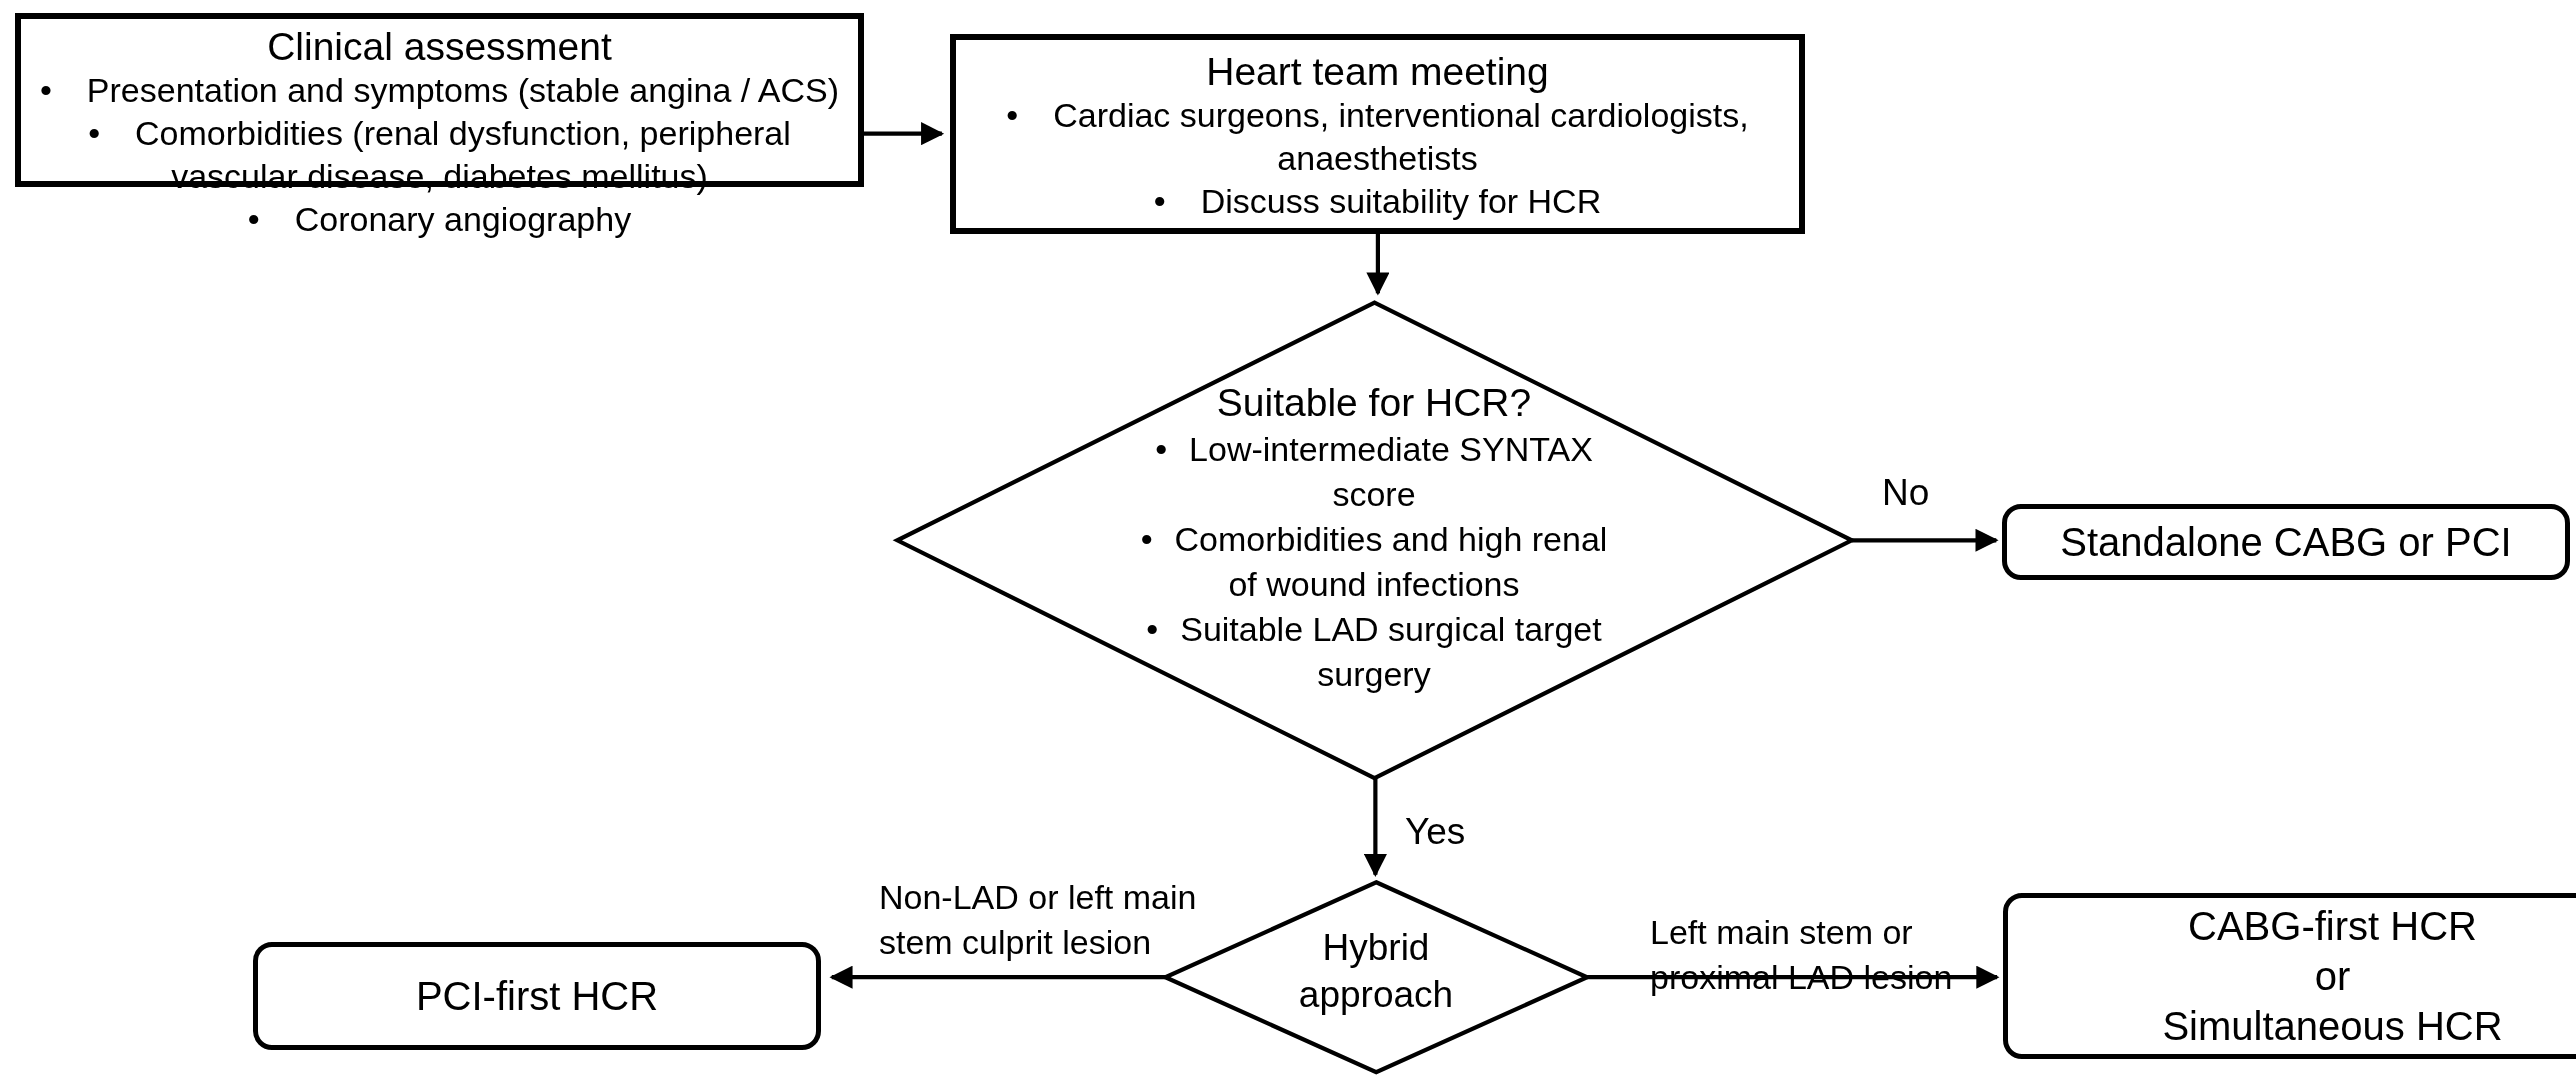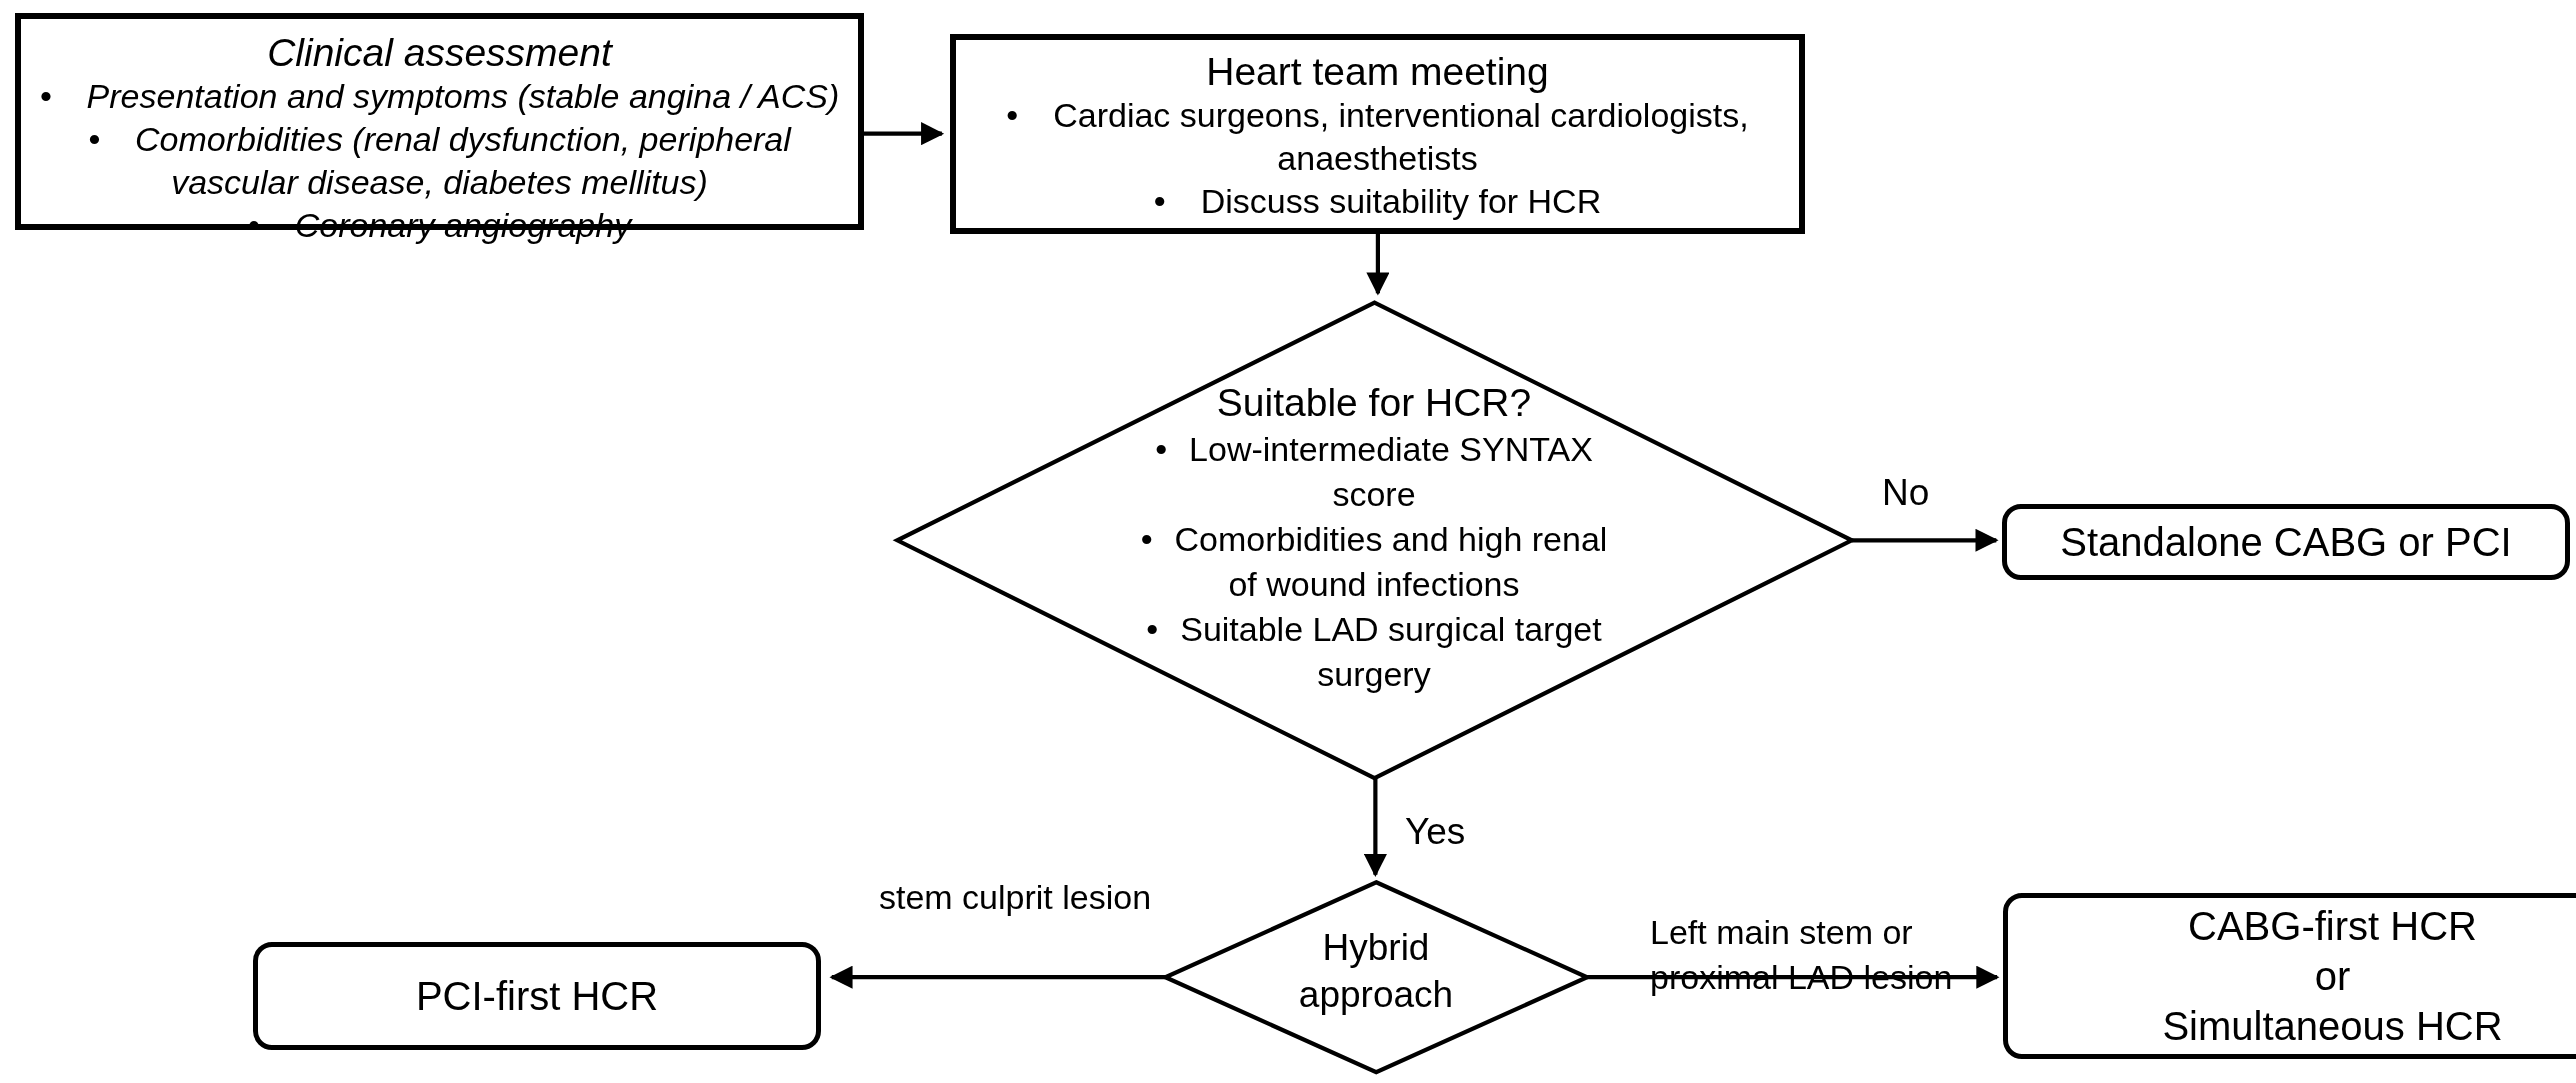--- a/index.html
+++ b/index.html
@@ -6,21 +6,21 @@
   .canvas{
     position:relative;width:2576px;height:1084px;background:#ffffff;
     font-family:"Liberation Sans",sans-serif;color:#000;overflow:hidden;
   }
   svg.wires{position:absolute;left:0;top:0;width:2576px;height:1084px;}
 
   
   .box{position:absolute;background:#fff;border:6.7px solid #000;box-sizing:border-box;
        display:flex;flex-direction:column;align-items:center;text-align:center;}
   .box.thin{border-width:5.9px;border-radius:19px;}
-  #box-clinical{left:15px;top:13.4px;width:849px;height:217px;padding-top:11px;font-style:italic;}
+  #box-clinical{left:15px;top:13.4px;width:849px;height:174px;padding-top:5px;}
   #box-heart{left:950px;top:34px;width:855px;height:200px;padding-top:9px;}
   #box-standalone{left:2002px;top:504px;width:568px;height:76px;justify-content:center;}
   #box-pci{left:253px;top:942px;width:568px;height:108px;justify-content:center;}
   #box-cabg{left:2003px;top:893px;width:659px;height:166px;justify-content:center;}
 
   .node-title{font-size:39px;line-height:45px;white-space:nowrap;}
   .bl{font-size:34px;line-height:43px;white-space:nowrap;}
   .dot{display:inline-block;margin-right:35px;}
   .outcome{font-size:40px;line-height:50px;white-space:nowrap;}
 
@@ -110,20 +110,21 @@
   <div class="box thin" id="box-standalone">
     <div class="outcome">Standalone CABG or PCI</div>
   </div>
 
   <div id="dtext-hybrid">
     <div>Hybrid</div>
     <div>approach</div>
   </div>
 
   <div class="edge-label" id="lbl-left-branch">
+    <div>Non-LAD or left main</div>
     <div>stem culprit lesion</div>
   </div>
   <div class="edge-label" id="lbl-right-branch">
     <div>Left main stem or</div>
     <div>proximal LAD lesion</div>
   </div>
 
   <div class="box thin" id="box-pci">
     <div class="outcome">PCI-first HCR</div>
   </div>

